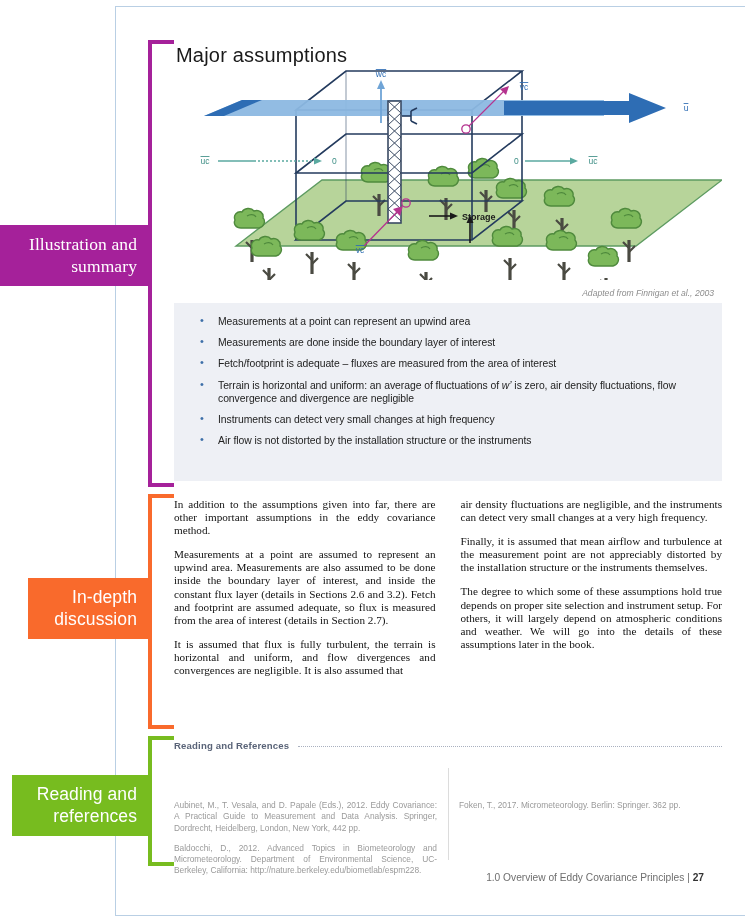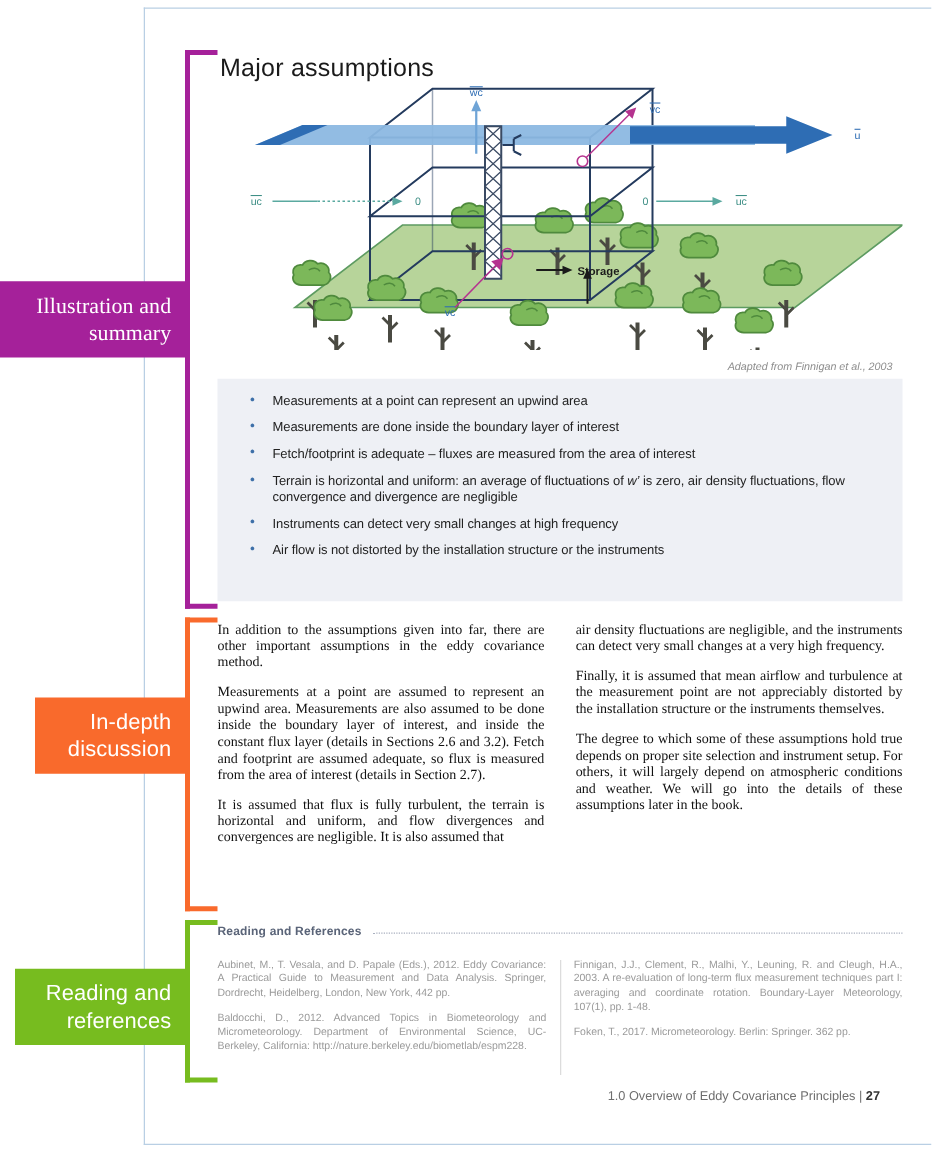--- a/index.html
+++ b/index.html
@@ -30,21 +30,21 @@
     position: absolute;
     color: #ffffff;
     font-size: 17.5px;
     line-height: 22px;
     text-align: right;
     padding: 8px 13px 9px 10px;
     font-weight: 400;
     letter-spacing: 0.1px;
   }
   #tab-illustration { left: 0px; top: 225px; width: 150px; background: #a5219a; font-family: Liberation Serif, serif; }
-  #tab-indepth      { left: 28px; top: 558px; width: 122px; background: #f96a2c; }
+  #tab-indepth      { left: 28px; top: 578px; width: 122px; background: #f96a2c; }
   #tab-reading      { left: 12px; top: 775px; width: 138px; background: #77bc1f; }
 
   
   .bracket {
     position: absolute;
     border-style: solid;
     border-color: currentColor;
   }
   #bracket-purple {
     left: 148px; top: 40px;
@@ -134,21 +134,21 @@
     letter-spacing: 0.15px; white-space: nowrap;
   }
   #refs-rule {
     flex: 1; height: 1px;
     border-bottom: 1.2px dotted #a9b0bf;
     margin-top: 2px;
   }
   #refs-cols {
     display: flex; gap: 22px; margin-top: 12px;
   }
-  .refs-col { width: 263px; }
+  .refs-col { width: 263px; margin-top: 34px; }
   .refs-col p {
     font-size: 8.4px; line-height: 11.3px;
     color: #9a9a9a; text-align: justify;
     margin-bottom: 9px;
     letter-spacing: -0.02px;
   }
   #refs-divider {
     position: absolute; left: 274px; top: 28px;
     width: 1px; height: 92px; background: #dcdcdc;
   }
@@ -326,21 +326,20 @@
         <div id="refs-title">Reading and References</div>
         <div id="refs-rule"></div>
       </div>
       <div id="refs-divider"></div>
       <div id="refs-cols">
         <div class="refs-col">
           <p>Aubinet, M., T. Vesala, and D. Papale (Eds.), 2012. Eddy Covariance: A Practical Guide to Measurement and Data Analysis. Springer, Dordrecht, Heidelberg, London, New York, 442 pp.</p>
           <p>Baldocchi, D., 2012. Advanced Topics in Biometeorology and Micrometeorology. Department of Environmental Science, UC-Berkeley, California: http://nature.berkeley.edu/biometlab/espm228.</p>
         </div>
         <div class="refs-col">
-          <p>Finnigan, J.J., Clement, R., Malhi, Y., Leuning, R. and Cleugh, H.A., 2003. A re-evaluation of long-term flux measurement techniques part I: averaging and coordinate rotation. Boundary-Layer Meteorology, 107(1), pp. 1-48.</p>
           <p>Foken, T., 2017. Micrometeorology. Berlin: Springer. 362 pp.</p>
         </div>
       </div>
     </div>
 
     <div id="footer">
       <span>1.0 Overview of Eddy Covariance Principles</span>
       <span>|</span>
       <b>27</b>
     </div>

